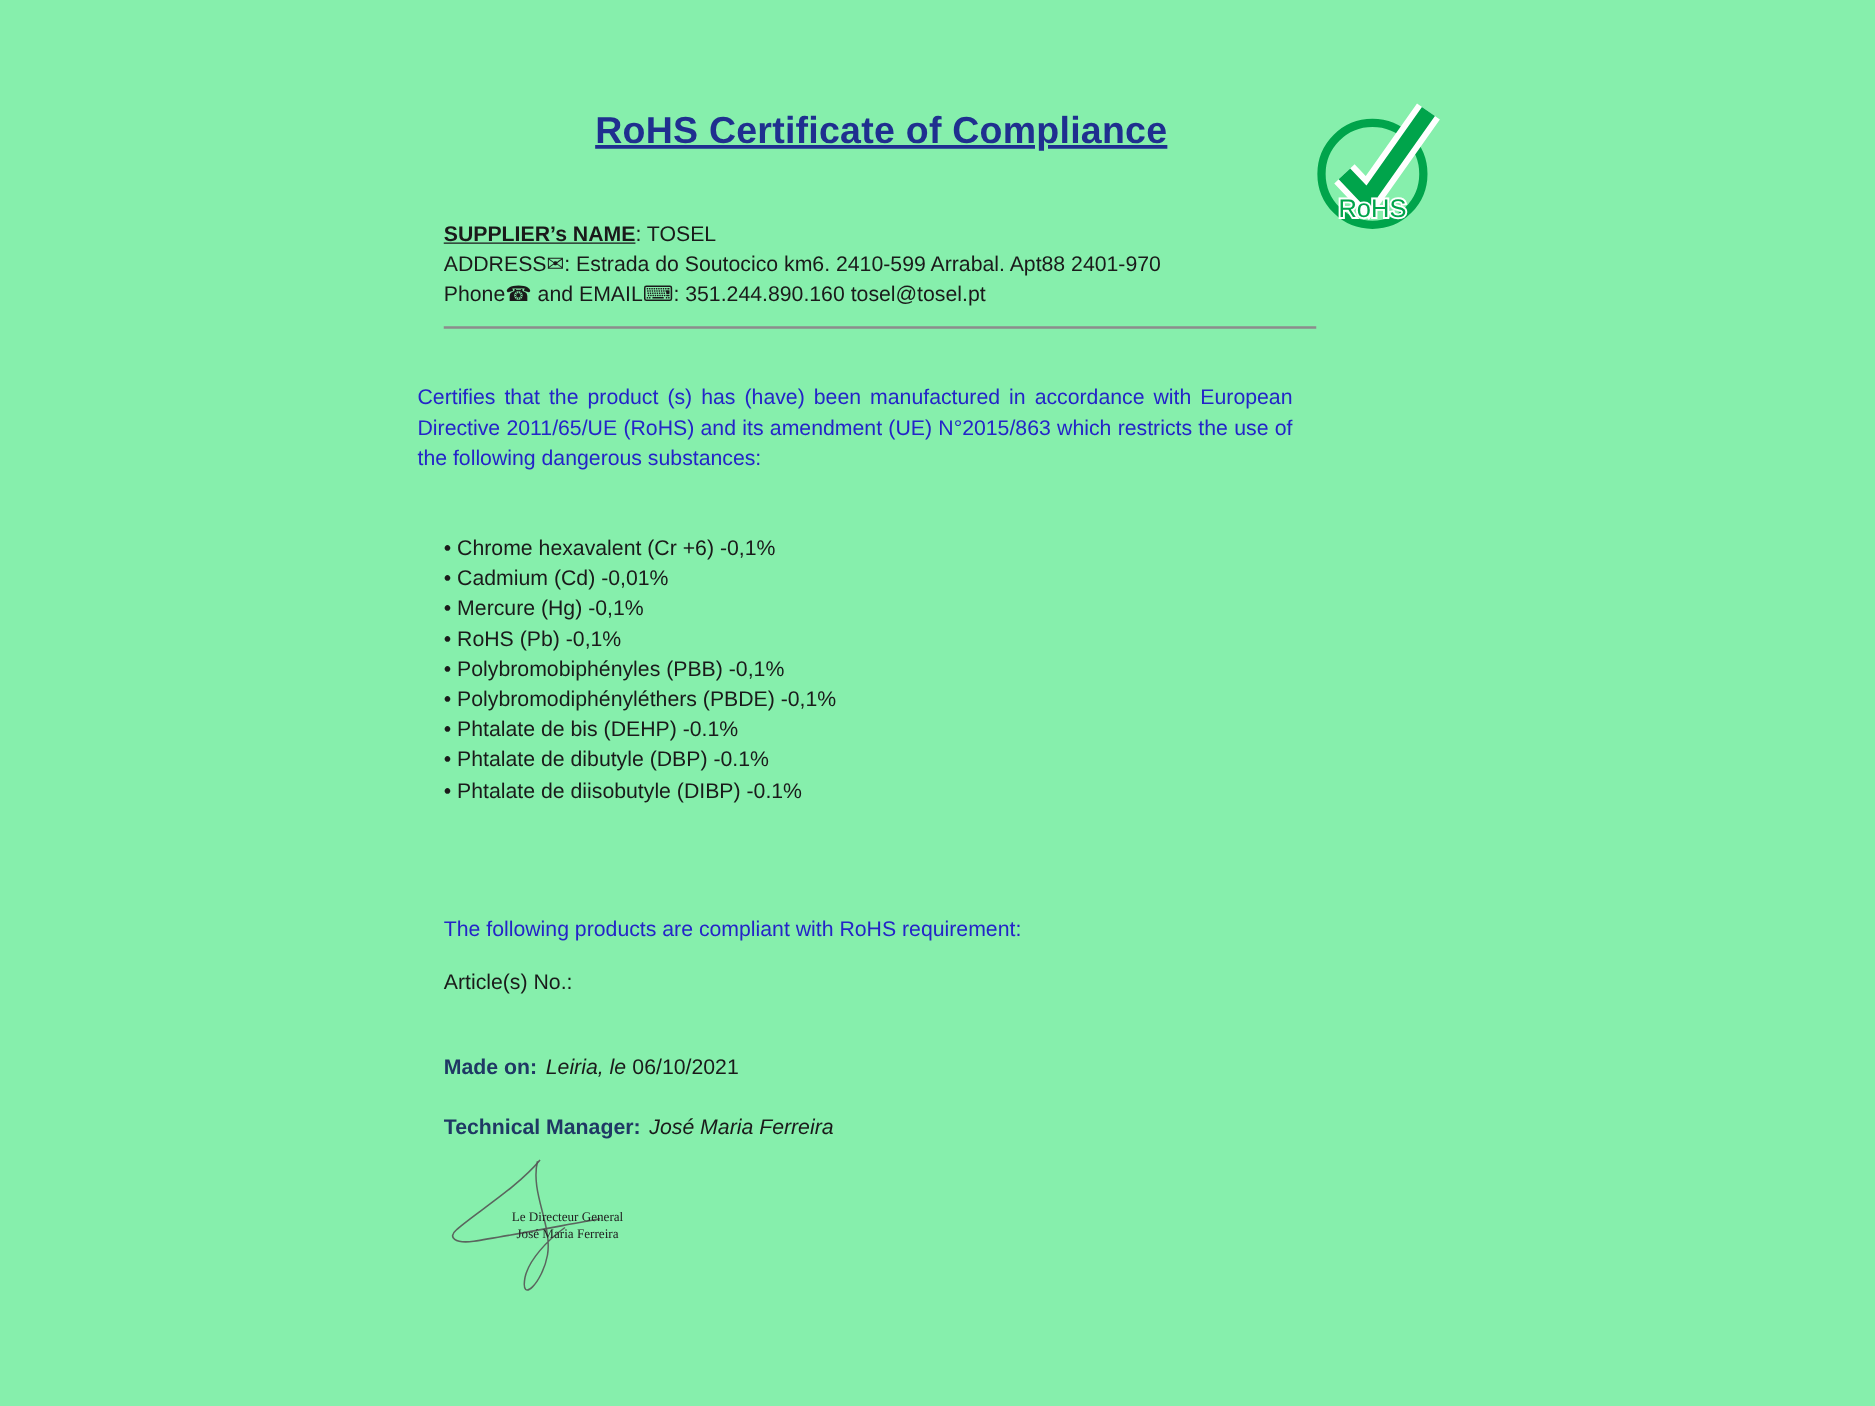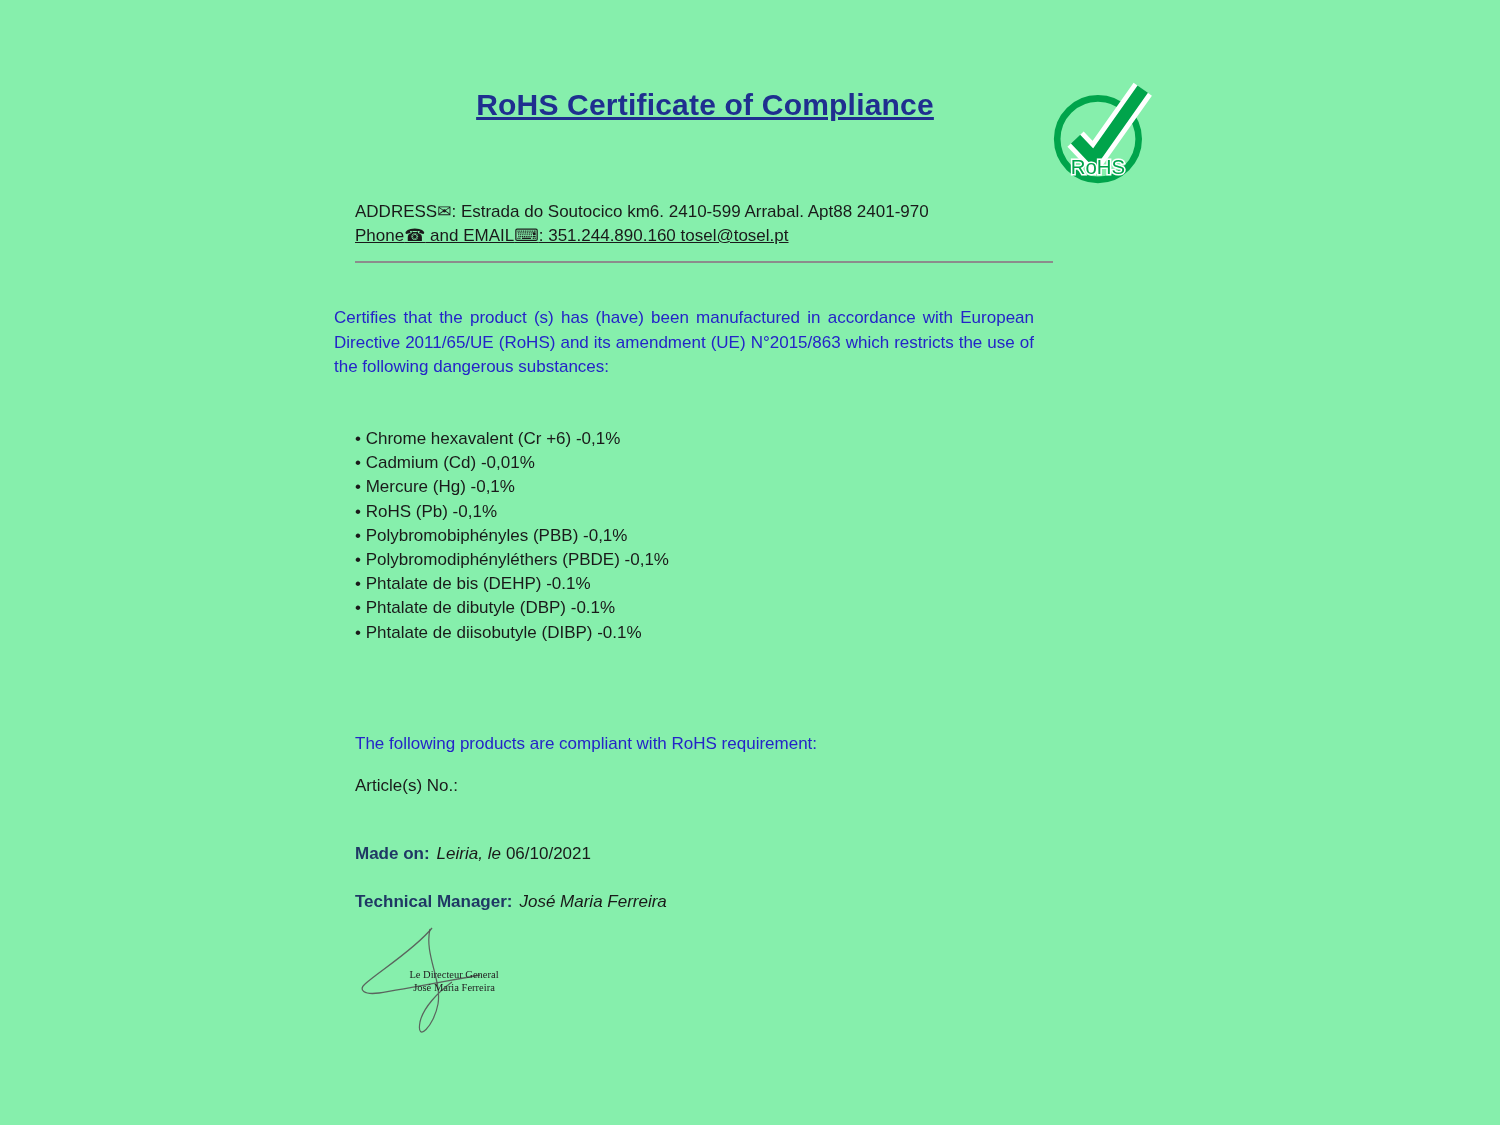--- a/index.html
+++ b/index.html
@@ -25,21 +25,21 @@
     color: var(--title-blue, #1f2f8f);
     letter-spacing: 0.2px;
   }
 
   .rohs-logo { left: 1050px; top: 78px; width: 102px; height: 110px; }
   .rohs-logo svg { width: 100%; height: 100%; display: block; }
 
   .supplier-line { left: 355px; width: 720px; line-height: 24px; white-space: nowrap; }
   .line-1 { top: 176px; }
   .line-2 { top: 200px; }
-  .line-3 { top: 224px; text-decoration: underline; }
+  .line-3 { top: 224px; }
   .lbl-ul { font-weight: bold; text-decoration: underline; }
   .contact-icon { font-size: 17px; }
 
   .rule {
     left: 355px; top: 261px; width: 698px; height: 0;
     border-top: 2px solid var(--rule-gray, #8c8c8c);
   }
 
   .certify-par {
     left: 334px; top: 306px; width: 700px;
@@ -85,20 +85,23 @@
 
   <div class="abs rohs-logo">
     <svg viewBox="0 0 100 108">
       <circle cx="47" cy="60" r="40" fill="none" stroke="#00A44B" stroke-width="6.5"></circle>
       <path d="M25 60 L43 79 L91 11" fill="none" stroke="#ffffff" stroke-width="22"></path>
       <path d="M25 60 L43 79 L91 11" fill="none" stroke="#00A44B" stroke-width="12.5"></path>
       <text x="47" y="94" text-anchor="middle" font-size="20" fill="#00A44B" font-family="Liberation Sans, sans-serif" paint-order="stroke" stroke="#ffffff" stroke-width="3">RoHS</text>
     </svg>
   </div>
 
+  <div class="abs supplier-line line-1">
+    <span class="lbl-ul">SUPPLIER’s NAME</span><span>: TOSEL</span>
+  </div>
 
   <div class="abs supplier-line line-2">
     <span>ADDRESS</span><span class="contact-icon">✉</span><span>: Estrada do Soutocico km6. 2410-599 Arrabal. Apt88 2401-970</span>
   </div>
 
   <div class="abs supplier-line line-3">
     <span>Phone</span><span class="contact-icon">☎</span><span> and EMAIL</span><span class="contact-icon">⌨</span><span>: 351.244.890.160 tosel@tosel.pt</span>
   </div>
 
   <div class="abs rule"></div>

